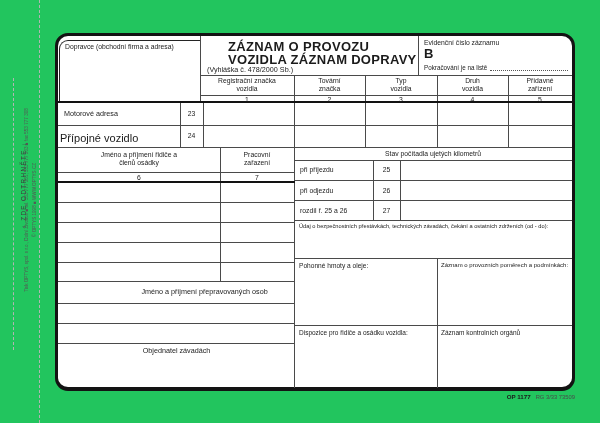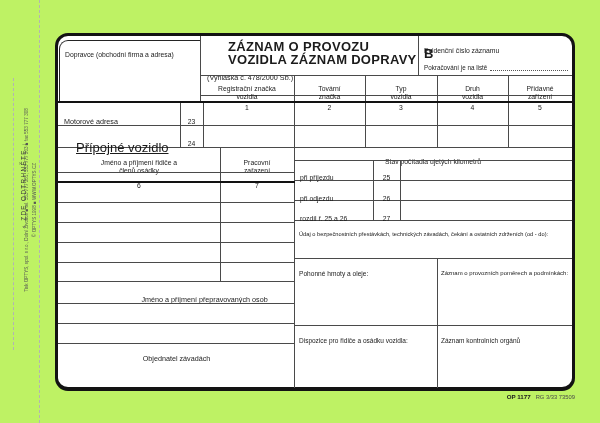--- a/index.html
+++ b/index.html
@@ -1,25 +1,25 @@
 <!DOCTYPE html>
 <html><head>
 <meta charset="utf-8">
 <style>
   html,body{margin:0;padding:0;background:#ffffff;}
-  #canvas{position:relative;width:600px;height:423px;background:#bef264;overflow:hidden;
+  #canvas{position:relative;width:600px;height:423px;background:#22c55e;overflow:hidden;
           font-family:"Liberation Sans",sans-serif;color:#1b1b1b;}
   .abs{position:absolute;}
   .hl{position:absolute;height:1px;background:#4a4a4a;}
   .vl{position:absolute;width:1px;background:#4a4a4a;}
   .thick{position:absolute;height:2px;background:#121212;}
   .sheet{position:absolute;left:55px;top:33px;width:520px;height:358px;background:#ffffff;
          border:3px solid #131313;border-right-width:3.5px;border-bottom-width:4px;
          border-radius:13px;box-sizing:border-box;}
-  .lbl{position:absolute;font-size:6.8px;line-height:1.18;margin-top:8px;}
+  .lbl{position:absolute;font-size:6.8px;line-height:1.18;}
   .ctr{text-align:center;}
   .nowrap{white-space:nowrap;}
   .inner{display:inline-block;}
   .bold{font-weight:bold;}
   .title{position:absolute;font-size:13px;font-weight:bold;letter-spacing:.3px;white-space:nowrap;}
   .dash{position:absolute;border-left:1px dashed #b3b3b3;width:0;}
   .rot{position:absolute;transform:translate(-50%,-50%) rotate(-90deg);white-space:nowrap;}
   .dotrow{position:absolute;display:flex;align-items:flex-end;}
   .dottail{flex:1;border-bottom:1.2px dotted #555;height:8px;margin-left:3px;}
   .footer{position:absolute;display:flex;gap:5px;align-items:baseline;}
@@ -75,21 +75,21 @@
   <div class="lbl ctr" style="left:365px;top:96px;width:72px;">3</div>
   <div class="lbl ctr" style="left:437px;top:96px;width:71px;">4</div>
   <div class="lbl ctr" style="left:508px;top:96px;width:64px;">5</div>
 
   <div class="hl" style="left:58px;top:125px;width:514px;"></div>
   <div class="hl" style="left:58px;top:147px;width:514px;"></div>
   <div class="vl" style="left:180px;top:103px;height:44px;"></div>
   <div class="vl" style="left:203px;top:103px;height:44px;"></div>
   <div class="lbl" style="left:64px;top:110px;font-size:7.2px;">Motorové adresa</div>
   <div class="lbl ctr" style="left:180px;top:110px;width:23px;">23</div>
-  <div class="lbl" style="left:76px;top:132px;font-size:13px;text-decoration:underline;">Přípojné vozidlo</div>
+  <div class="lbl" style="left:60px;top:132px;font-size:11px;">Přípojné vozidlo</div>
   <div class="lbl ctr" style="left:180px;top:132px;width:23px;">24</div>
 
   <div class="vl" style="left:220px;top:147px;height:134px;"></div>
   <div class="lbl ctr" style="left:58px;top:151px;width:162px;"><span class="inner" style="max-width:92px;">Jméno a příjmení řidiče a členů osádky</span></div>
   <div class="lbl ctr" style="left:220px;top:151px;width:74px;"><span class="inner" style="max-width:42px;">Pracovní zařazení</span></div>
   <div class="hl" style="left:58px;top:172px;width:237px;"></div>
   <div class="lbl ctr" style="left:58px;top:174px;width:162px;">6</div>
   <div class="lbl ctr" style="left:220px;top:174px;width:74px;">7</div>
   <div class="thick" style="left:58px;top:181px;width:237px;"></div>
   <div class="hl" style="left:58px;top:202px;width:237px;"></div>

